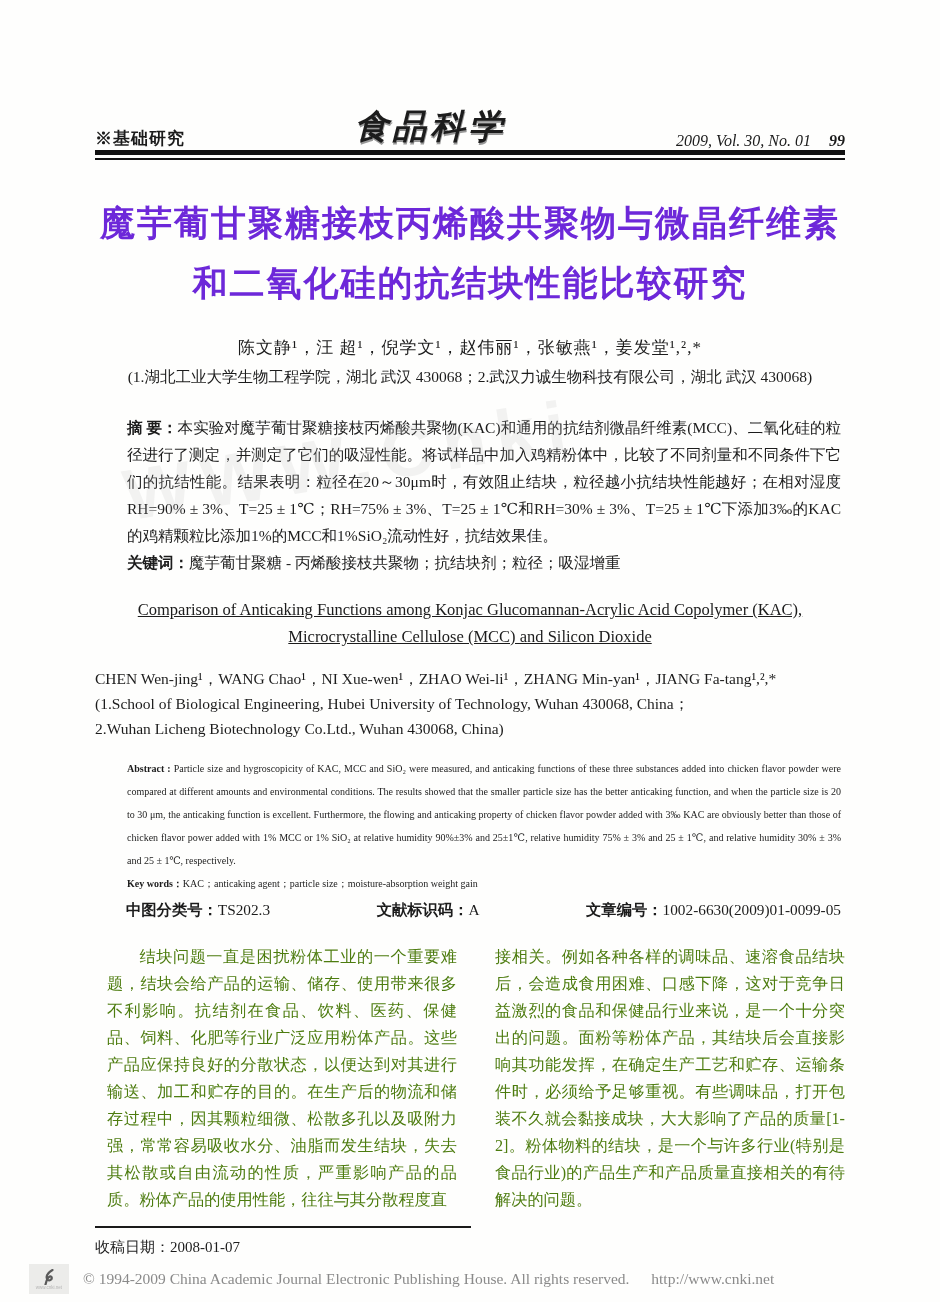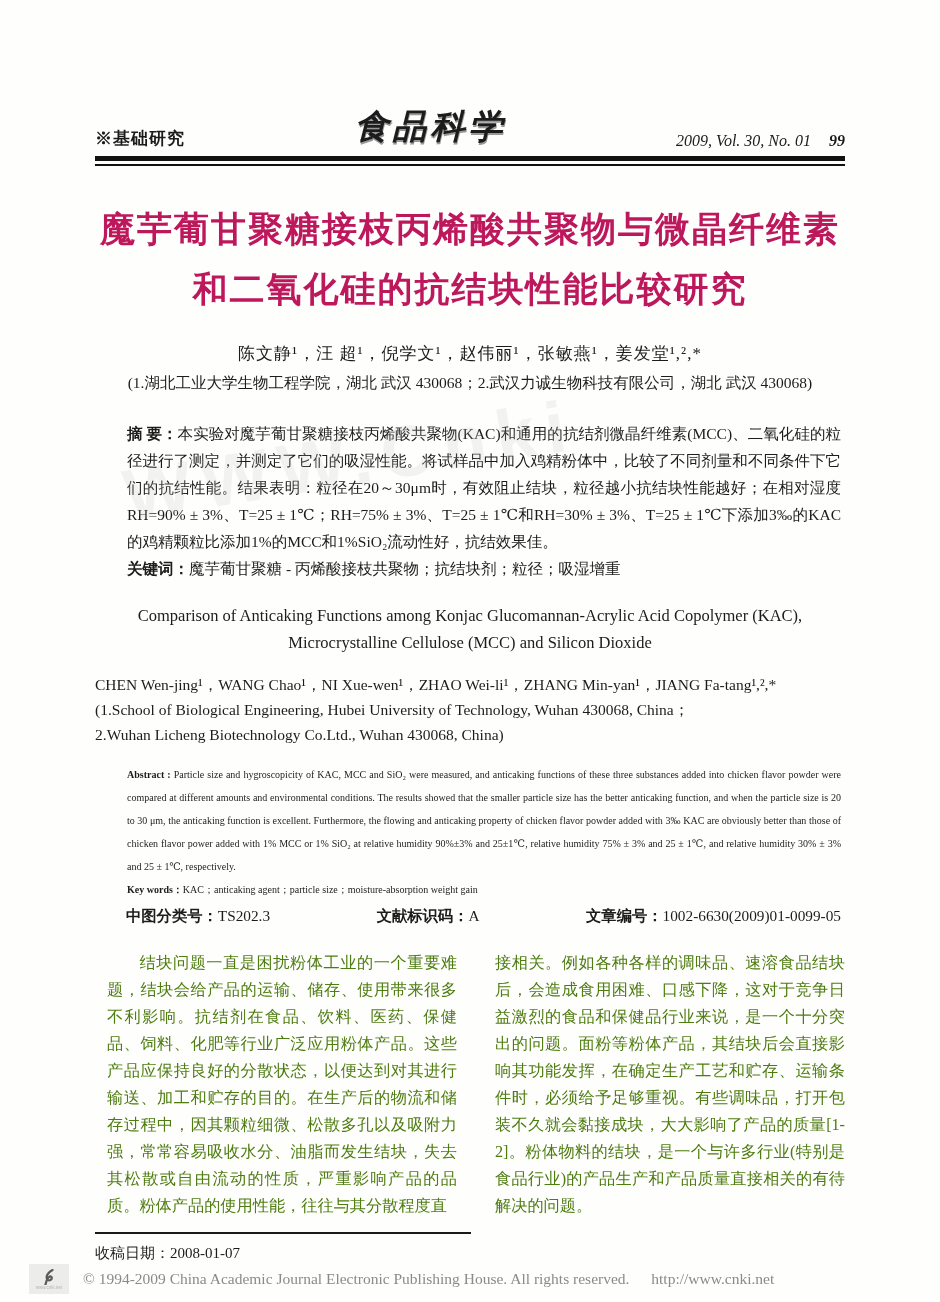--- a/index.html
+++ b/index.html
@@ -13,53 +13,52 @@
     font-family: "Liberation Serif", "DejaVu Serif", serif;
     overflow: hidden;
     box-sizing: border-box;
     padding: 104px 95px 0 95px;
   }
   
   .journal-header {
     display: flex;
     align-items: flex-end;
     justify-content: space-between;
-    padding-bottom: 6px;
   }
   .section-label { font-size: 17px; font-weight: bold; letter-spacing: 1px; }
   .journal-name {
     font-family: "Liberation Sans", "DejaVu Sans", sans-serif;
     font-weight: 900; font-size: 34px; letter-spacing: 4px;
     text-shadow: 0.5px 1.5px 0 #999;
     font-style: italic;
   }
   .issue-info { font-size: 16px; font-style: italic; }
   .issue-info .pageno { margin-left: 14px; font-weight: bold; }
   .header-rule { height: 3px; border-top: 5px solid #121212; border-bottom: 2px solid #121212; }
 
   
   .title-cn {
     margin-top: 34px;
     text-align: center;
     font-size: 35px;
     font-weight: bold;
     line-height: 60px;
     letter-spacing: 2px;
-    color: #be185d;
+    color: #6d28d9;
   }
   .authors-cn { margin-top: 22px; text-align: center; font-size: 17px; letter-spacing: 1px; }
   .affil-cn { margin-top: 8px; text-align: center; font-size: 15.5px; }
 
   
   .abstract-block { margin: 26px 4px 0 32px; font-size: 15.5px; line-height: 27px; text-align: justify; }
   .abstract-block .lbl { font-weight: bold; }
   .kw-line { margin-top: 0; }
 
   
-  .title-en { margin-top: 20px; text-align: center; font-size: 16.5px; line-height: 27px; padding: 0 6px; }
+  .title-en { margin-top: 20px; text-align: center; font-size: 16.5px; line-height: 27px; padding: 0 6px; text-decoration: underline; }
   .authors-en { margin-top: 16px; font-size: 15.5px; line-height: 25px; }
 
   
   .abstract-en { margin: 16px 4px 0 32px; font-size: 10px; line-height: 23px; text-align: justify; }
   .abstract-en .lbl { font-weight: bold; }
   .meta-line { display: flex; justify-content: space-between; margin: 3px 4px 0 31px; font-size: 15.3px; line-height: 24px; }
   .meta-line .lbl { font-weight: bold; }
 
   
   .body-cols { display: flex; gap: 26px; margin-top: 22px; }

